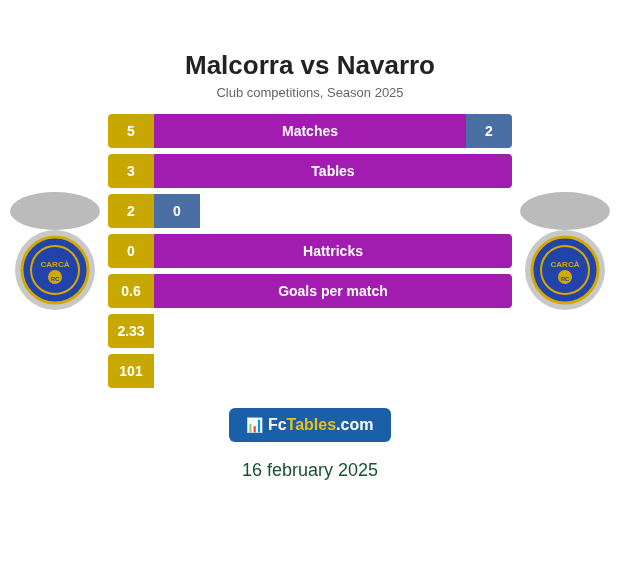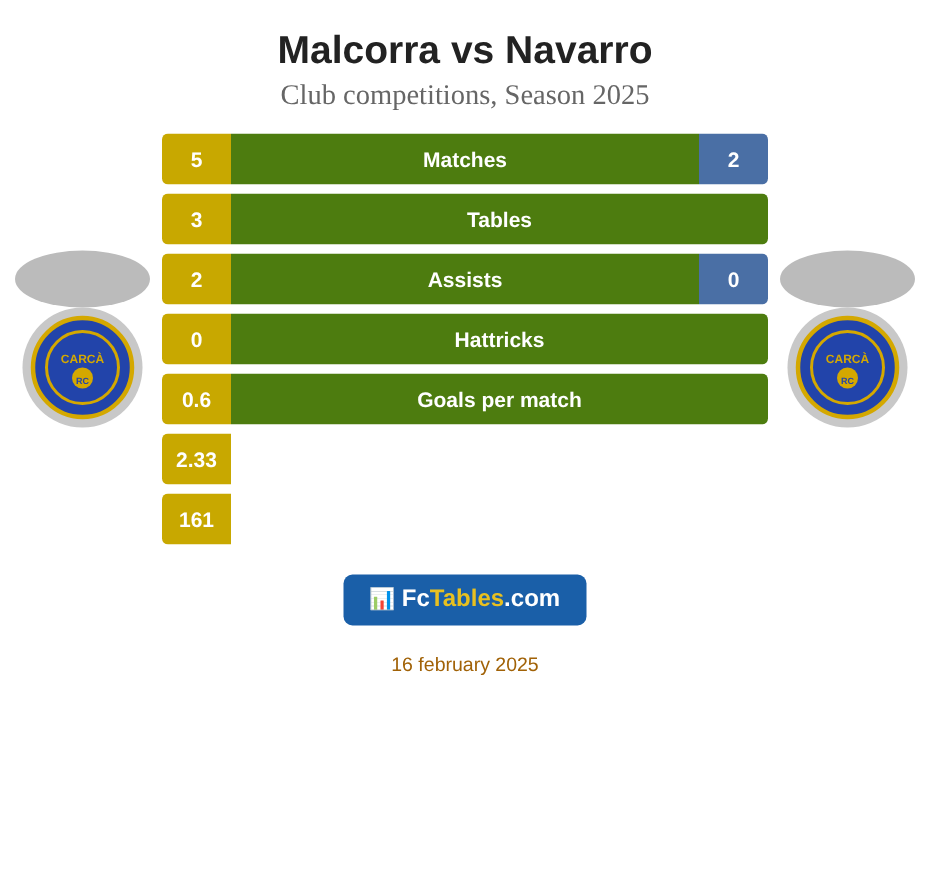--- a/index.html
+++ b/index.html
@@ -15,26 +15,26 @@
     }
 
     .title-section {
       text-align: center;
       padding: 18px 10px 4px;
     }
     .main-title {
       font-size: 26px;
       font-weight: bold;
       color: #222;
+      margin-top: 32px;
     }
     .subtitle {
-      font-size: 19px;
+      font-size: 13px;
       color: #666;
       margin-top: 4px;
-      font-family: Liberation Serif, serif;
     }
 
     .content-area {
       display: flex;
       flex-direction: row;
       align-items: center;
       justify-content: center;
       width: 100%;
       padding: 10px 10px 0;
       gap: 8px;
@@ -86,21 +86,21 @@
       font-weight: bold;
       font-size: 14px;
       display: flex;
       align-items: center;
       justify-content: center;
       min-width: 46px;
       padding: 0 8px;
     }
 
     .stat-label {
-      background: #4d7c0f;
+      background: #a21caf;
       color: #fff;
       font-weight: bold;
       font-size: 14px;
       flex: 1;
       display: flex;
       align-items: center;
       justify-content: center;
       text-align: center;
     }
 
@@ -139,22 +139,22 @@
       font-size: 16px;
       font-weight: bold;
     }
     .logo-box .com {
       color: #fff;
       font-size: 16px;
     }
 
     .date-footer {
       text-align: center;
-      color: #a16207;
-      font-size: 13px;
+      color: #14532d;
+      font-size: 18px;
       margin-top: 10px;
     }
 
     .left-oval {
       width: 90px;
       height: 38px;
       background: #bbb;
       border-radius: 50%;
       margin-bottom: 0;
     }
@@ -193,36 +193,35 @@
         <div class="stat-left">5</div>
         <div class="stat-label">Matches</div>
         <div class="stat-right">2</div>
       </div>
       <div class="stat-row">
         <div class="stat-left">3</div>
         <div class="stat-label">Tables</div>
       </div>
       <div class="stat-row">
         <div class="stat-left">2</div>
-        <div class="stat-label">Assists</div>
         <div class="stat-right">0</div>
       </div>
       <div class="stat-row">
         <div class="stat-left">0</div>
         <div class="stat-label">Hattricks</div>
       </div>
       <div class="stat-row">
         <div class="stat-left">0.6</div>
         <div class="stat-label">Goals per match</div>
       </div>
       <div class="stat-row">
         <div class="stat-left">2.33</div>
       </div>
       <div class="stat-row">
-        <div class="stat-left">161</div>
+        <div class="stat-left">101</div>
       </div>
     </div>
 
   <div class="right-badge">
     <div class="right-oval"></div>
     <div class="team-logo">
       <svg viewBox="0 0 70 70" xmlns="http://www.w3.org/2000/svg">
         <circle cx="35" cy="35" r="33" fill="#2244aa" stroke="#d4a800" stroke-width="3"></circle>
         <circle cx="35" cy="35" r="24" fill="none" stroke="#d4a800" stroke-width="2"></circle>
         <text x="35" y="32" text-anchor="middle" fill="#d4a800" font-size="8" font-weight="bold">CARCÀ</text>

